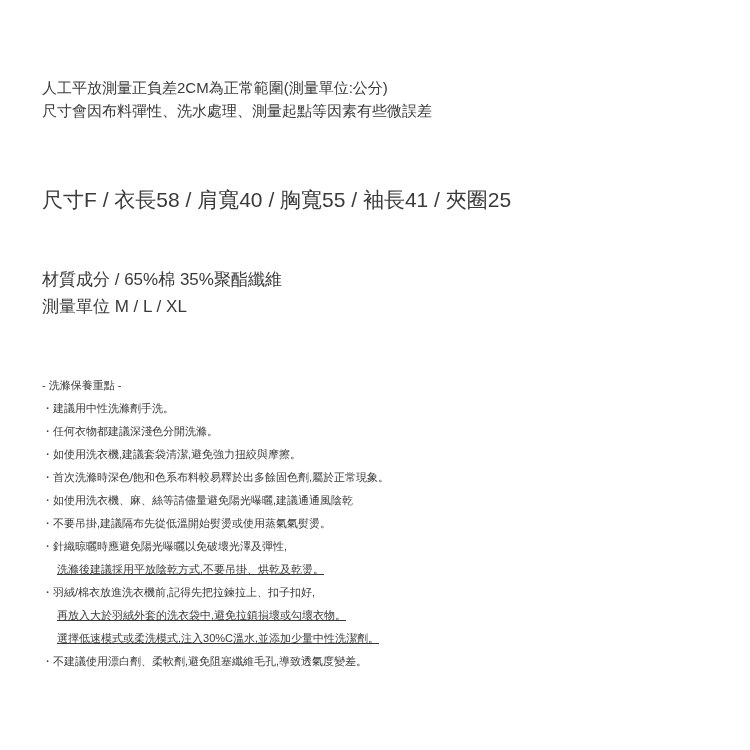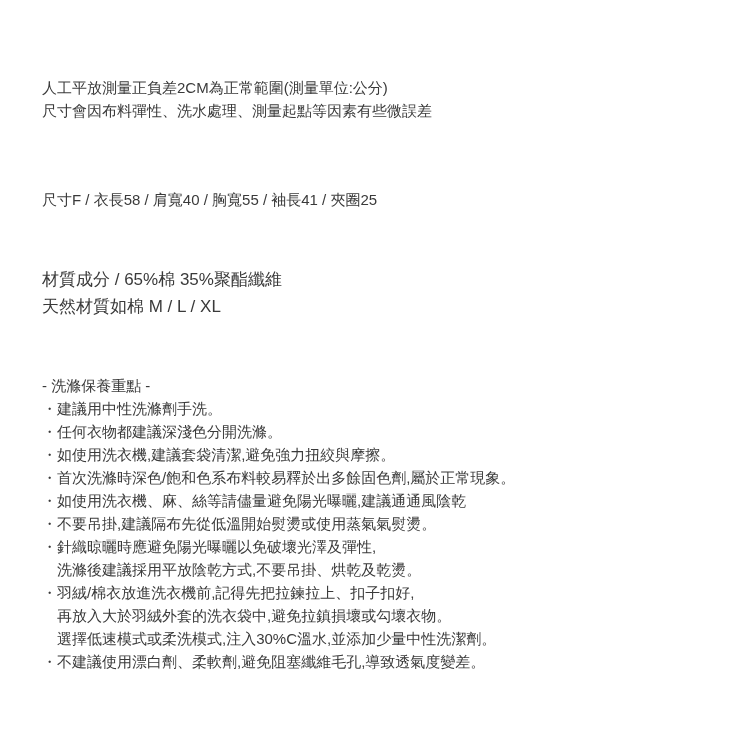--- a/index.html
+++ b/index.html
@@ -17,57 +17,57 @@
     left: 42px;
     top: 76px;
     font-size: 15px;
     line-height: 23px;
     white-space: nowrap;
   }
   .size-spec {
     position: absolute;
     left: 42px;
     top: 187px;
-    font-size: 15px;
+    font-size: 21px;
     line-height: 26px;
     white-space: nowrap;
   }
   .material {
     position: absolute;
     left: 42px;
     top: 266px;
     font-size: 17px;
     line-height: 27px;
     white-space: nowrap;
   }
   .care {
     position: absolute;
     left: 42px;
     top: 374px;
-    font-size: 15px;
+    font-size: 11px;
     line-height: 23px;
     white-space: nowrap;
   }
-  .care-line.indent { padding-left: 15px; }
+  .care-line.indent { padding-left: 15px; text-decoration: underline; }
 </style>
 </head>
 <body>
 
 <div class="page">
 
   <div class="note">
     <div>人工平放測量正負差2CM為正常範圍(測量單位:公分)</div>
     <div>尺寸會因布料彈性、洗水處理、測量起點等因素有些微誤差</div>
   </div>
 
   <div class="size-spec">尺寸F / 衣長58 / 肩寬40 / 胸寬55 / 袖長41 / 夾圈25</div>
 
   <div class="material">
     <div>材質成分 / 65%棉 35%聚酯纖維</div>
-    <div>天然材質如棉 M / L / XL</div>
+    <div>測量單位 M / L / XL</div>
   </div>
 
   <div class="care">
     <div class="care-heading">- 洗滌保養重點 -</div>
     <div class="care-line">・建議用中性洗滌劑手洗。</div>
     <div class="care-line">・任何衣物都建議深淺色分開洗滌。</div>
     <div class="care-line">・如使用洗衣機,建議套袋清潔,避免強力扭絞與摩擦。</div>
     <div class="care-line">・首次洗滌時深色/飽和色系布料較易釋於出多餘固色劑,屬於正常現象。</div>
     <div class="care-line">・如使用洗衣機、麻、絲等請儘量避免陽光曝曬,建議通通風陰乾</div>
     <div class="care-line">・不要吊掛,建議隔布先從低溫開始熨燙或使用蒸氣氣熨燙。</div>

